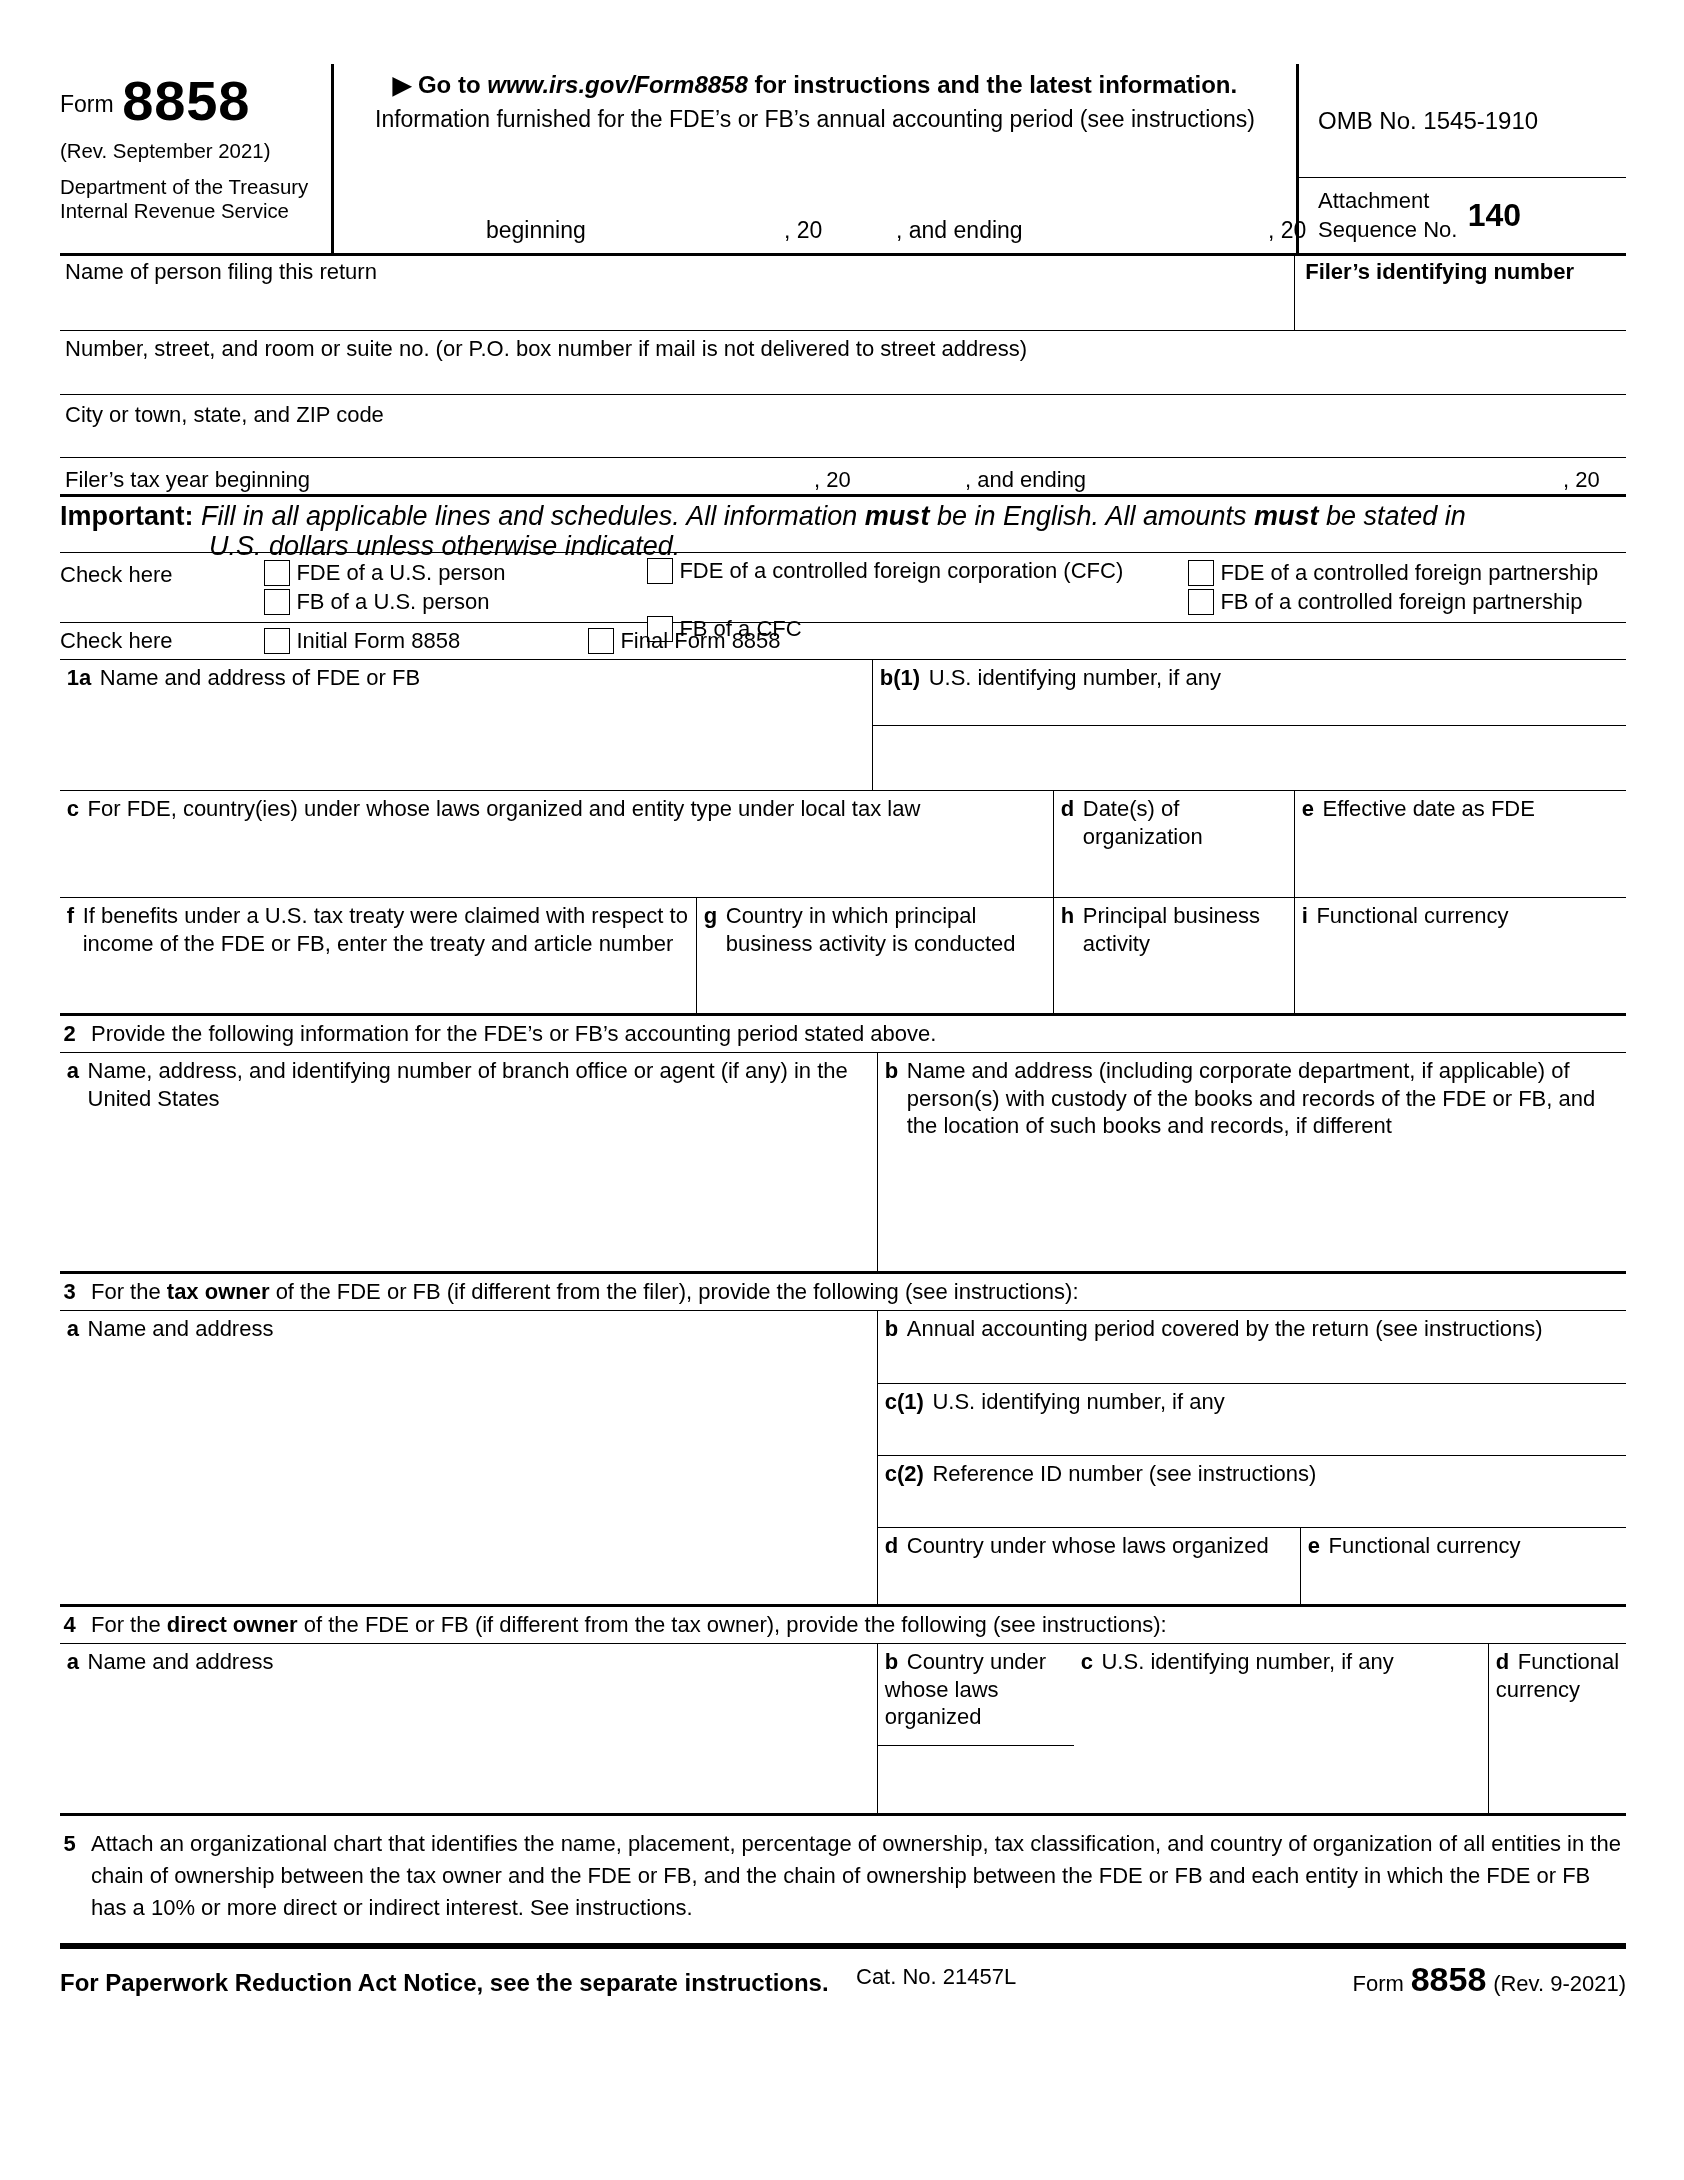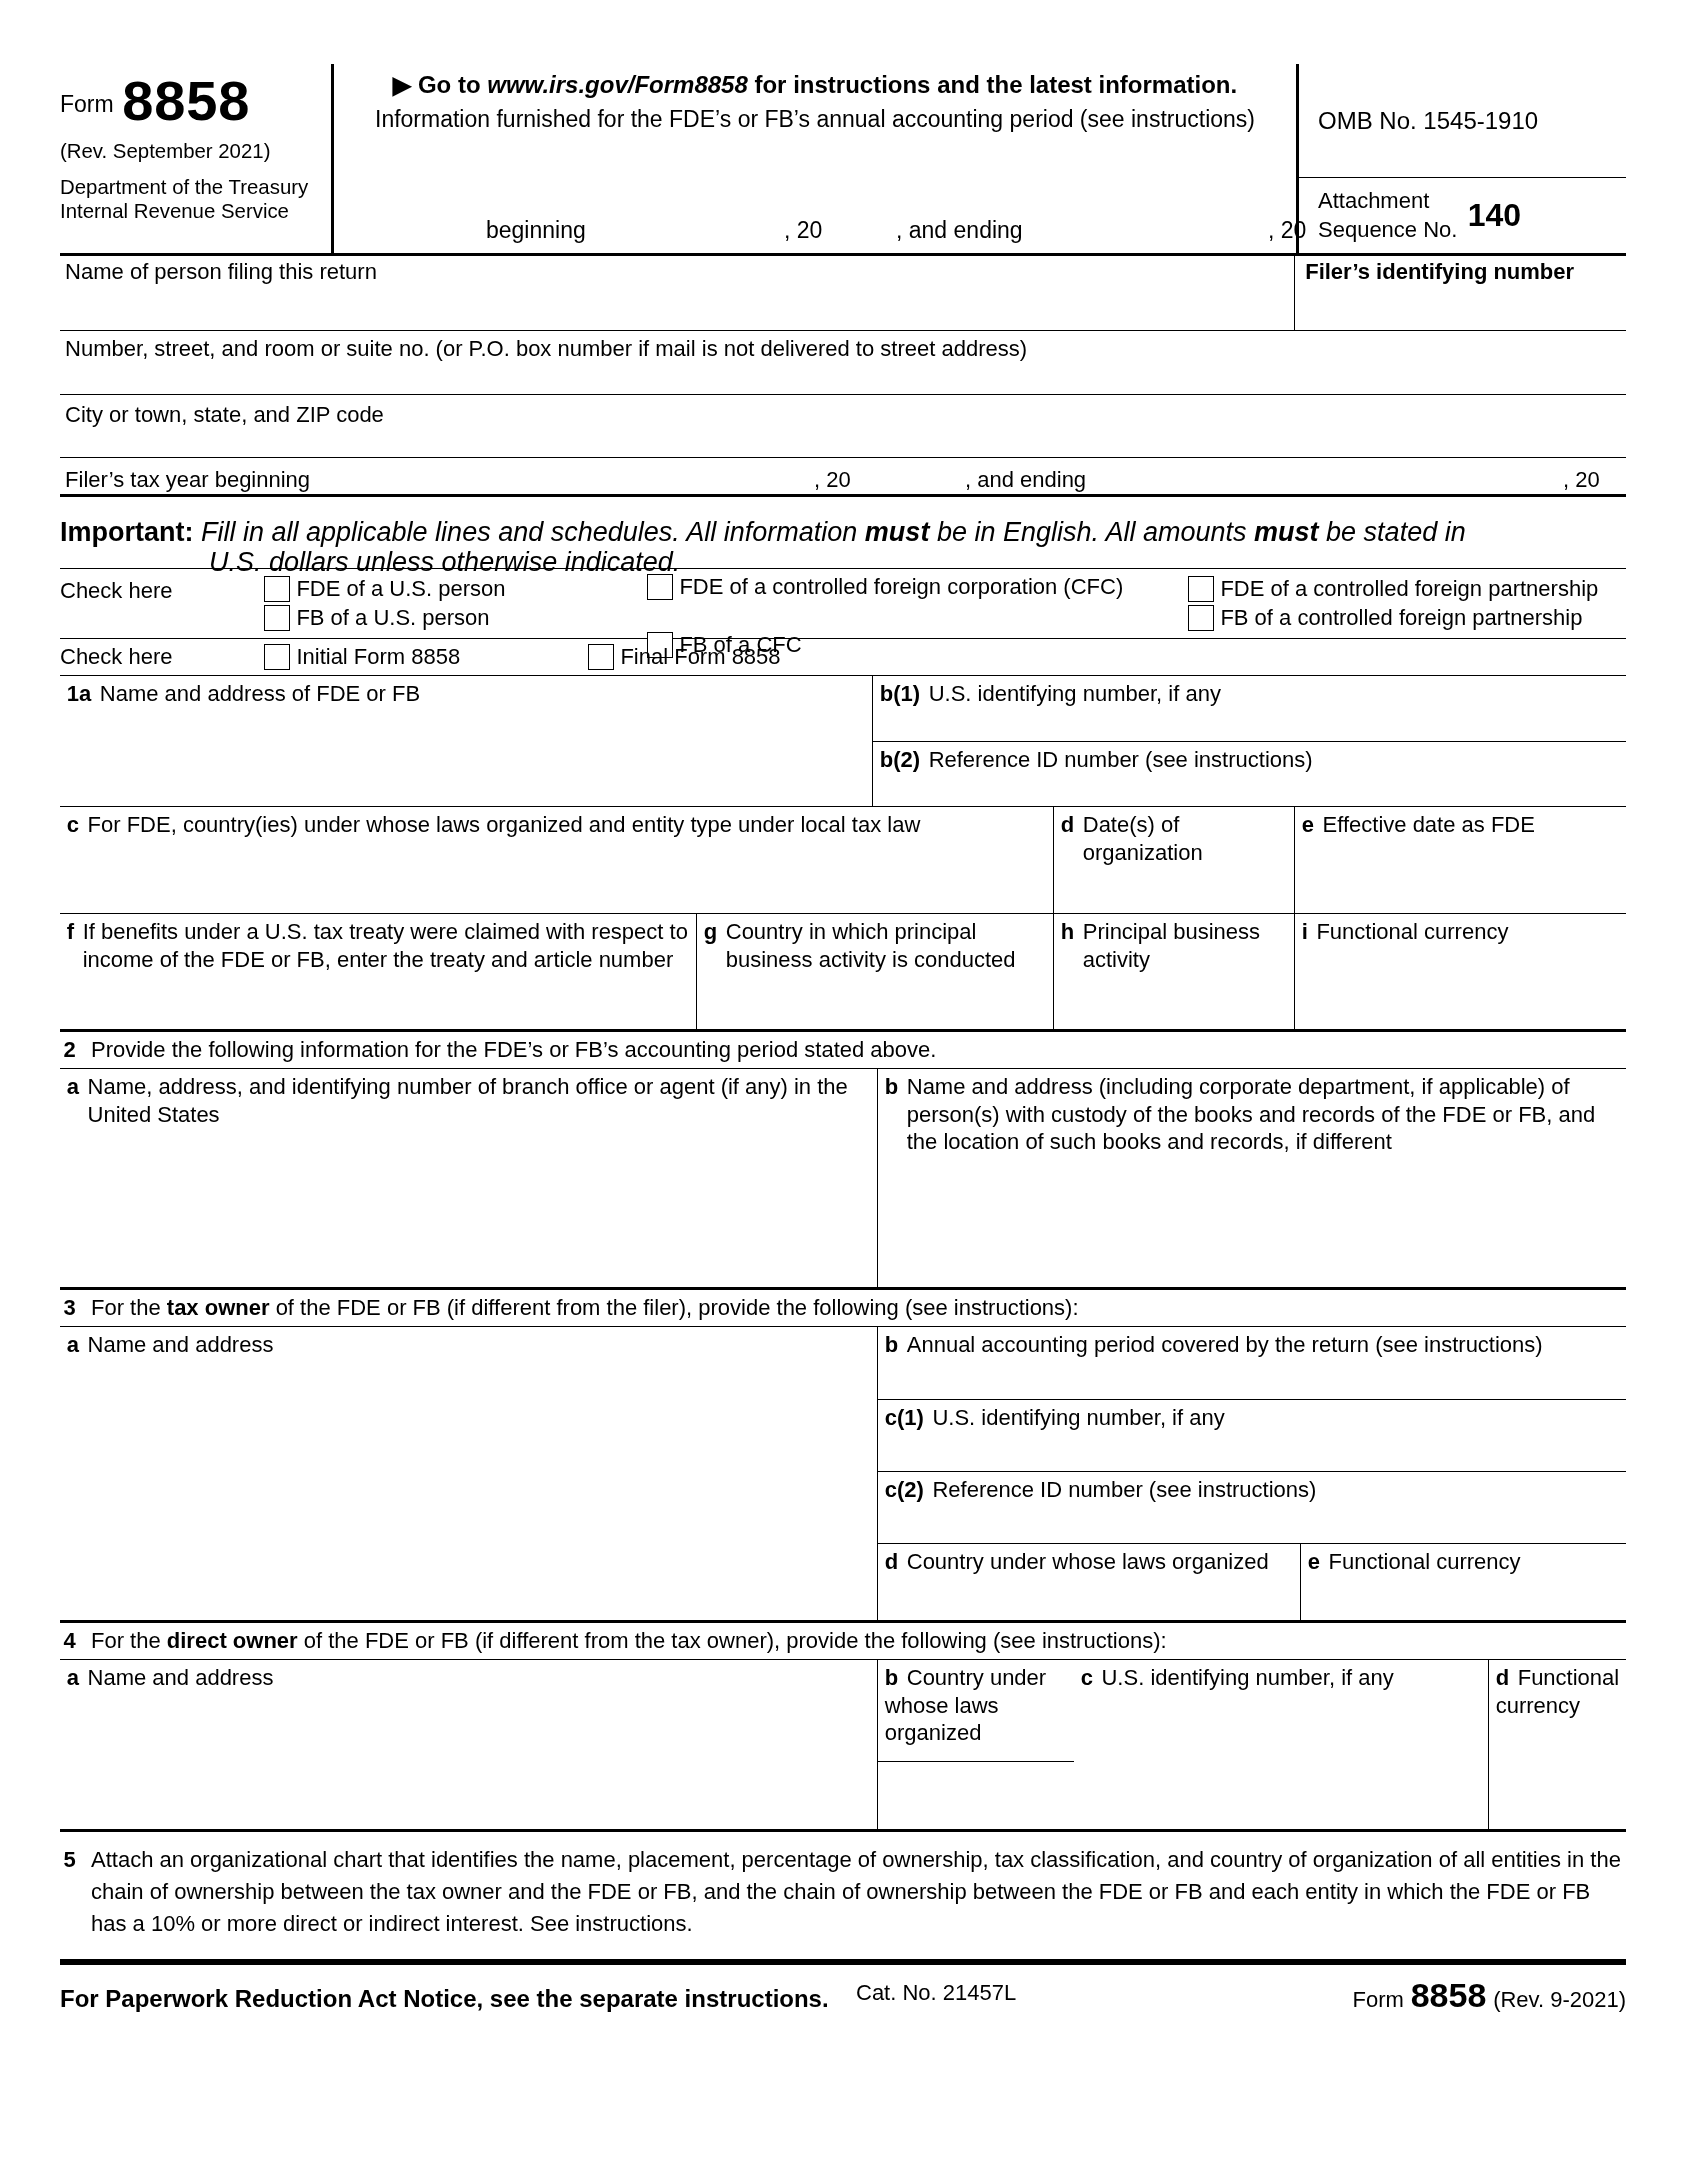--- a/index.html
+++ b/index.html
@@ -39,21 +39,21 @@
   .lbl27 { font-size:22px; }
   .name-row { display:flex; height:75px; }
   .name-cell { width:1235px; border-right:1.7px solid #000; padding:3.4px 0 0 5.1px; }
   .fid-cell  { flex:1; padding:3.4px 0 0 10.2px; font-weight:bold; font-size:22px; }
   .street-row { height:64px; padding:5.1px 0 0 5.1px; }
   .city-row   { height:63px; padding:6.8px 0 0 5.1px; }
   .taxyear-row { height:39px; border-bottom:3.4px solid #000; font-size:22px; }
   .taxyear-row span { position:absolute; top:8.5px; white-space:nowrap; }
 
   
-  .important { height:56px; font-size:27px; line-height:1.12; padding-top:4px;margin-top:16px; }
+  .important { height:56px; font-size:27px; line-height:1.12; padding-top:4px; }
   .imp-label { font-weight:bold; }
   .imp-it { font-style:italic; }
   .imp-b  { font-style:italic; font-weight:bold; }
   .imp-line2 { margin-left:149px; }
 
   
   .chk-block { height:70px; display:flex; font-size:22px; }
   .chk-col-label { width:204px; padding-top:8.5px; }
   .chk-stack { display:flex; flex-direction:column; justify-content:space-around; padding:5.1px 0; }
   .chk-item { display:flex; align-items:center; }
@@ -243,23 +243,20 @@
     </div>
 
     <div class="row flexrow sec1-top">
       <div class="cell c1a bR">
         <span class="ln">1a</span><span>Name and address of FDE or FB</span>
       </div>
       <div class="c1right">
         <div class="cell c1b1">
           <span class="ln">b(1)</span><span>U.S. identifying number, if any</span>
         </div>
-        <div class="cell c1b2">
-          <span class="ln">b(2)</span><span>Reference ID number (see instructions)</span>
-        </div>
       </div>
     </div>
 
     <div class="row flexrow sec-cde">
       <div class="cell c-c bR">
         <span class="ln">c</span><span>For FDE, country(ies) under whose laws organized and entity type under local tax law</span>
       </div>
       <div class="cell cell-flex c-d bR">
         <span class="ln">d</span>
           <span class="txt">Date(s) of organization</span>

